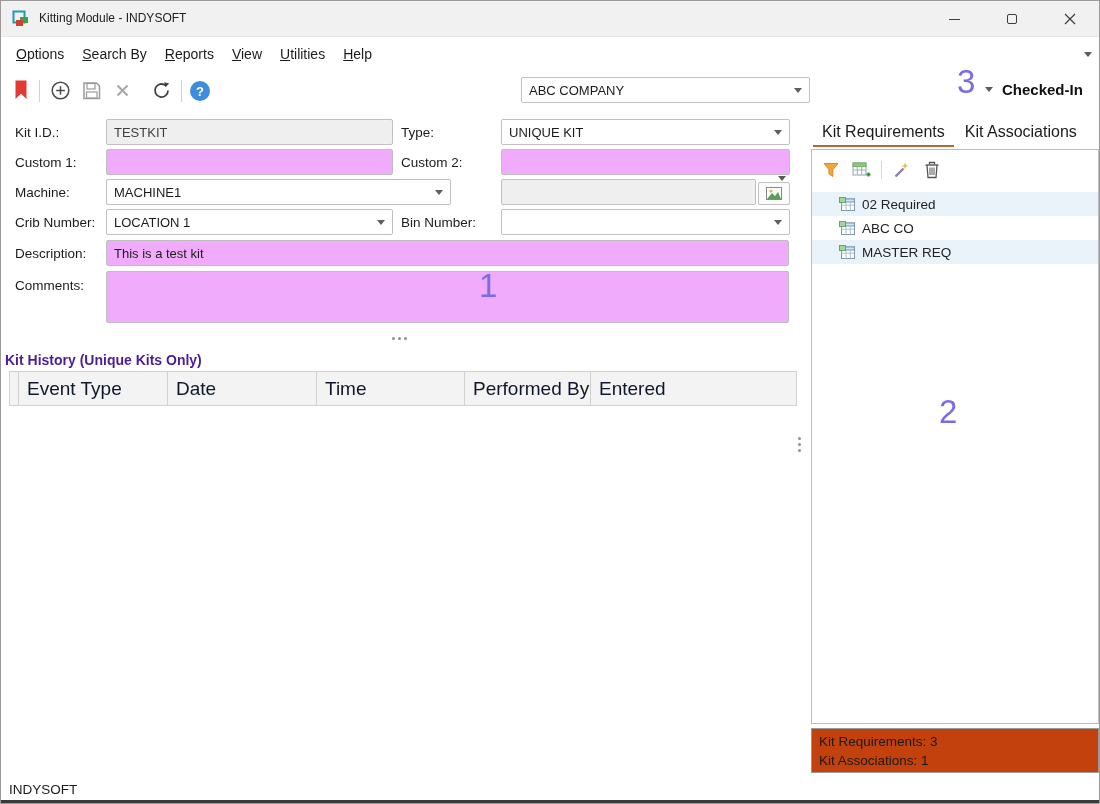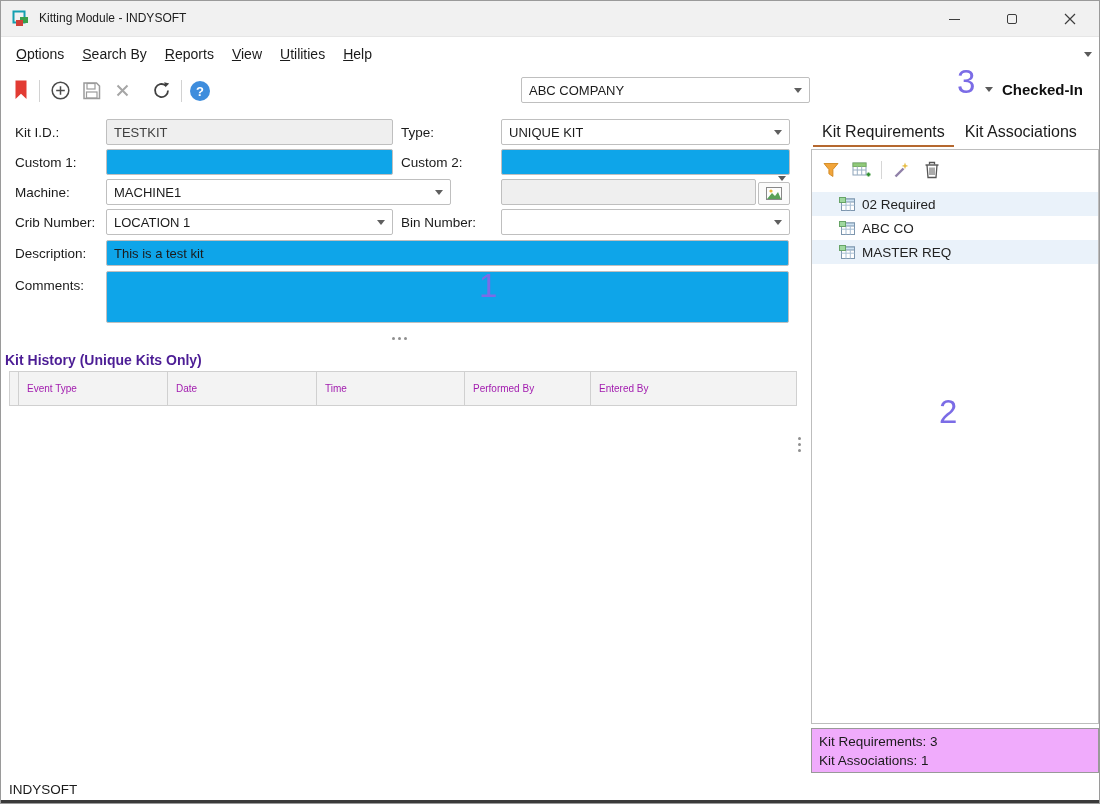--- a/index.html
+++ b/index.html
@@ -26,55 +26,55 @@
   
   .tool-sep{position:absolute;width:1px;height:22px;background:#d2d2d2;}
   .icon-btn{position:absolute;display:flex;align-items:center;justify-content:center;}
   .help-circle{width:20px;height:20px;border-radius:50%;background:#3e8ddd;color:#fff;font-weight:bold;font-size:13px;display:flex;align-items:center;justify-content:center;}
   .help-circle::after{content:"?";}
   .status-group{position:absolute;left:984px;top:80px;display:flex;align-items:center;gap:9px;}
   .checkedin{font-weight:bold;font-size:15px;color:#101010;}
 
   
   .lbl{position:absolute;font-size:13.5px;color:#1b1b1b;white-space:nowrap;}
-  .tb{position:absolute;height:26px;border:1px solid #bfbfbf;background:#0ea5e9;padding:0 7px;font-size:13px;font-family:inherit;color:#1b1b1b;border-radius:2px;}
+  .tb{position:absolute;height:26px;border:1px solid #bfbfbf;background:#f0abfc;padding:0 7px;font-size:13px;font-family:inherit;color:#1b1b1b;border-radius:2px;}
   .tb.dis{background:#efefef;color:#3f3f3f;}
   textarea.tb{padding-top:4px;resize:none;}
   .combo{position:absolute;height:26px;border:1px solid #bfbfbf;background:#fff;display:flex;align-items:center;justify-content:space-between;padding:0 7px;border-radius:2px;}
   .combo-val{font-size:13px;color:#1b1b1b;white-space:nowrap;overflow:hidden;}
   .combo-arrow{width:0;height:0;border-left:4px solid transparent;border-right:4px solid transparent;border-top:5px solid #5f5f5f;flex:none;}
   .img-btn{position:absolute;left:757px;top:181px;width:32px;height:23px;border:1px solid #bfbfbf;background:#fbfbfb;display:flex;align-items:center;justify-content:center;border-radius:2px;}
 
   
   .hgrip{position:absolute;left:391px;top:336px;display:flex;gap:3px;}
   .hgrip i{width:3px;height:3px;background:#8f8f8f;border-radius:50%;}
   .vgrip{position:absolute;left:797px;top:436px;display:flex;flex-direction:column;gap:3px;}
   .vgrip i{width:3px;height:3px;background:#8f8f8f;border-radius:50%;}
 
   
   .hist-title{position:absolute;left:4px;top:351px;font-weight:bold;font-size:14px;color:#4c1d95;}
   .hist-table{position:absolute;left:8px;top:370px;width:788px;}
   .hist-header{display:flex;border:1px solid #d0d0d0;background:#f3f3f3;height:35px;}
-  .hc{border-right:1px solid #d0d0d0;display:flex;align-items:center;padding-left:8px;font-size:10px;color:#a21caf;overflow:hidden;white-space:nowrap;}
+  .hc{border-right:1px solid #d0d0d0;display:flex;align-items:center;padding-left:8px;font-size:19px;color:#0f172a;overflow:hidden;white-space:nowrap;}
   .hc:last-child{border-right:none;}
 
   
   .tabs{position:absolute;left:812px;top:116px;height:30px;display:flex;gap:2px;}
   .tab{padding:6px 9px;font-size:16px;color:#1b1b1b;white-space:nowrap;}
   .tab.active{border-bottom:2px solid #b5682f;}
   .req-panel{position:absolute;left:810px;top:148px;width:288px;height:575px;border:1px solid #bdbdbd;background:#fff;}
   .req-toolbar{position:absolute;left:0;top:0;width:100%;height:40px;display:flex;align-items:center;padding-left:11px;}
   .rtb{display:flex;align-items:center;justify-content:center;}
   .req-sep{width:1px;height:18px;background:#d6d6d6;margin-right:10px;}
   .req-list{position:absolute;left:0;top:42px;width:100%;}
   .req-row{height:24px;display:flex;align-items:center;padding-left:27px;}
   .req-row.alt{background:#eaf2fa;}
   .req-icon{margin-right:6px;display:flex;}
   .req-label{font-size:13.5px;color:#222;}
-  .req-summary{position:absolute;left:810px;top:727px;width:288px;height:45px;border:1px solid #999;background:#f0abfc;padding:3px 7px;font-size:13.5px;line-height:19px;color:#1b1b1b;}
+  .req-summary{position:absolute;left:810px;top:727px;width:288px;height:45px;border:1px solid #999;background:#c2410c;padding:3px 7px;font-size:13.5px;line-height:19px;color:#1b1b1b;}
 
   
   .statusbar-text{position:absolute;left:8px;top:781px;font-size:13.5px;color:#1b1b1b;}
   .bottom-edge{position:absolute;left:0;top:799px;width:100%;height:5px;background:#3a3a3a;}
   .ann{position:absolute;color:#7b6ce6;font-size:33px;font-family:"Liberation Sans",sans-serif;}
 </style>
 </head>
 <body>
 
 <div class="window">

